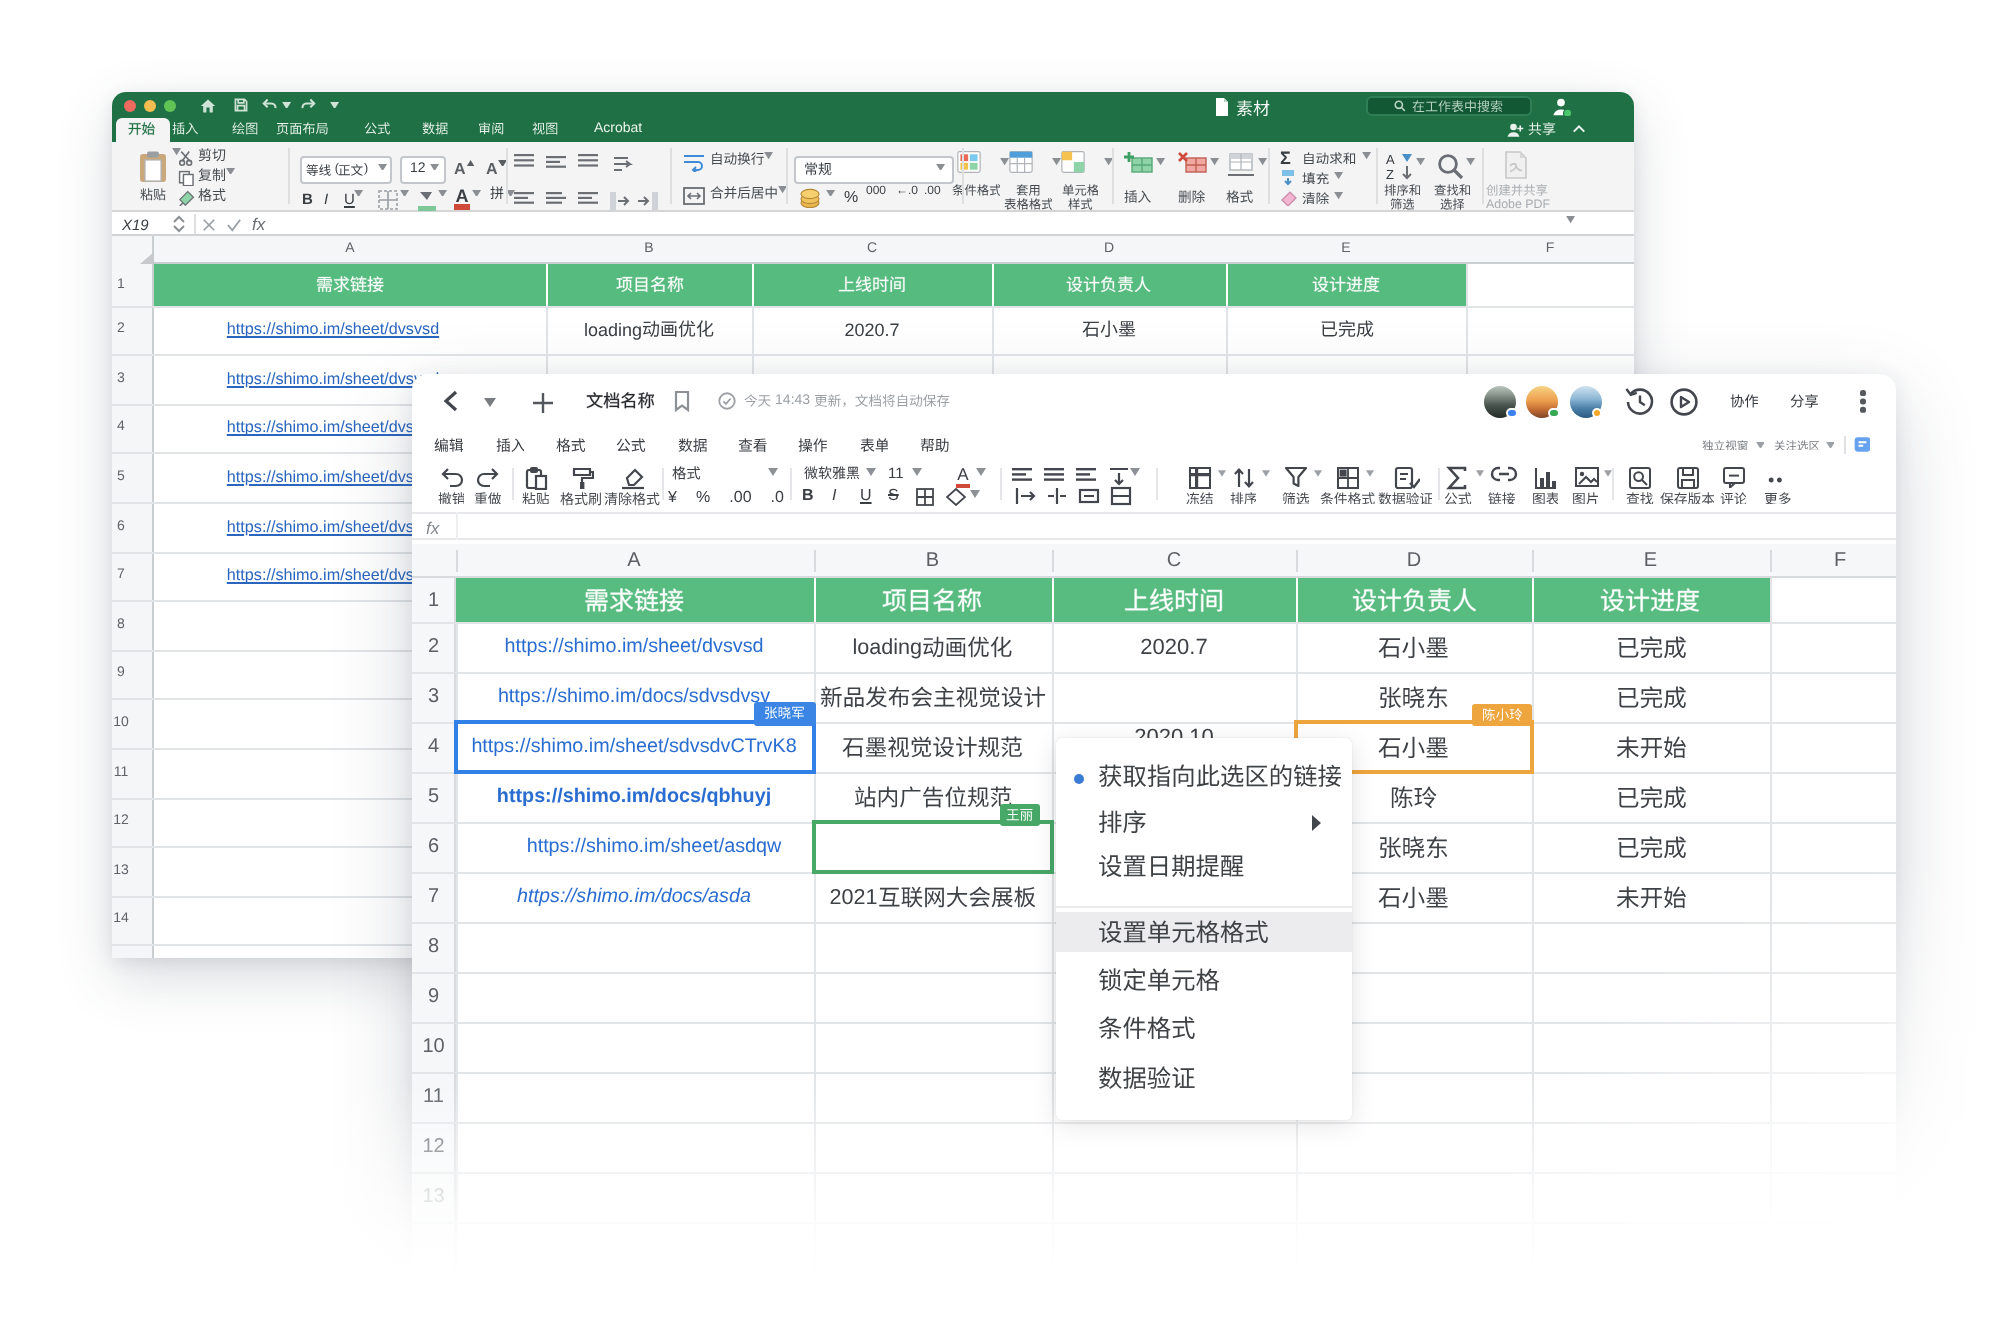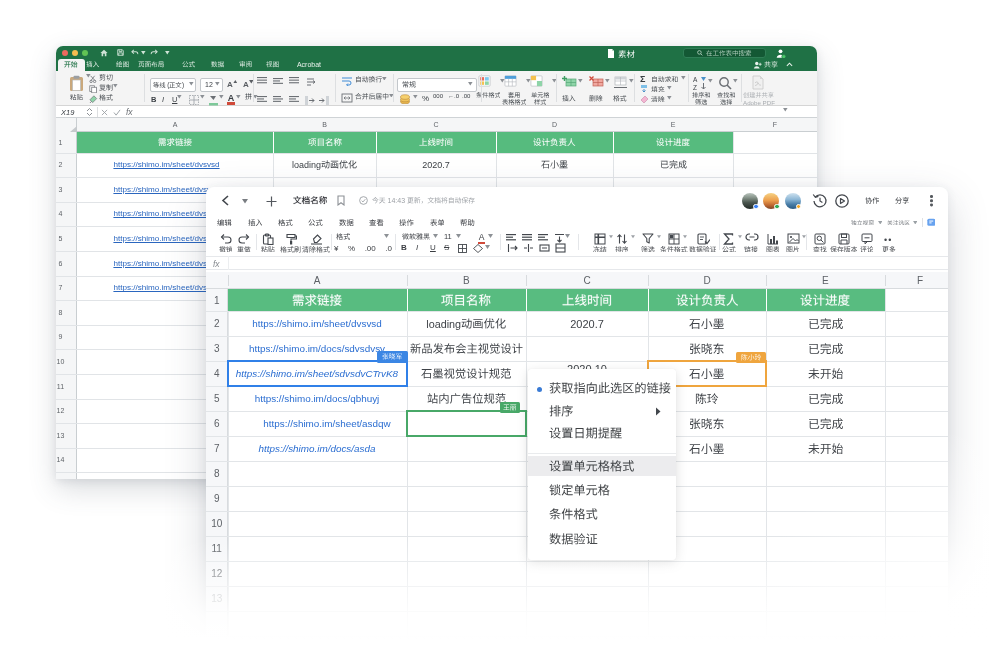--- a/index.html
+++ b/index.html
@@ -1669,21 +1669,21 @@
         </svg>
       </div>
       <div style="position:absolute;left:560px;top:149px;width:118.5px;height:25px;display:flex;align-items:center;justify-content:center;">
         <svg width="35.4" height="11.8" viewBox="0 0 3000 1000" style="fill:#3e4247;color:#3e4247;">
           <use href="#u5df2" x="0"></use>
           <use href="#u5b8c" x="1000"></use>
           <use href="#u6210" x="2000"></use>
         </svg>
       </div>
       <div style="position:absolute;left:21.5px;top:174px;width:179.0px;height:25px;display:flex;align-items:center;justify-content:center;">
-        <span style="font-size:9.9px;color:#2a6dd1;font-weight:500;font-style:italic;">https://shimo.im/sheet/sdvsdvCTrvK8</span>
+        <span style="font-size:9.9px;color:#2a6dd1;font-weight:500;">https://shimo.im/sheet/sdvsdvCTrvK8</span>
       </div>
       <div style="position:absolute;left:200.5px;top:174px;width:119.5px;height:25px;display:flex;align-items:center;justify-content:center;">
         <svg width="90.4" height="11.3" viewBox="0 0 8000 1000" style="fill:#3e4247;color:#3e4247;">
           <use href="#u77f3" x="0"></use>
           <use href="#u58a8" x="1000"></use>
           <use href="#u89c6" x="2000"></use>
           <use href="#u89c9" x="3000"></use>
           <use href="#u8bbe" x="4000"></use>
           <use href="#u8ba1" x="5000"></use>
           <use href="#u89c4" x="6000"></use>
@@ -1698,21 +1698,21 @@
         </svg>
       </div>
       <div style="position:absolute;left:560px;top:174px;width:118.5px;height:25px;display:flex;align-items:center;justify-content:center;">
         <svg width="35.4" height="11.8" viewBox="0 0 3000 1000" style="fill:#3e4247;color:#3e4247;">
           <use href="#u672a" x="0"></use>
           <use href="#u5f00" x="1000"></use>
           <use href="#u59cb" x="2000"></use>
         </svg>
       </div>
       <div style="position:absolute;left:21.5px;top:199px;width:179.0px;height:25px;display:flex;align-items:center;justify-content:center;">
-        <span style="font-size:9.9px;color:#2a6dd1;font-weight:400;">https://shimo.im/docs/qbhuyj</span>
+        <span style="font-size:9.9px;color:#2a6dd1;font-weight:700;">https://shimo.im/docs/qbhuyj</span>
       </div>
       <div style="position:absolute;left:200.5px;top:199px;width:119.5px;height:25px;display:flex;align-items:center;justify-content:center;">
         <svg width="79.1" height="11.3" viewBox="0 0 7000 1000" style="fill:#3e4247;color:#3e4247;">
           <use href="#u7ad9" x="0"></use>
           <use href="#u5185" x="1000"></use>
           <use href="#u5e7f" x="2000"></use>
           <use href="#u544a" x="3000"></use>
           <use href="#u4f4d" x="4000"></use>
           <use href="#u89c4" x="5000"></use>
           <use href="#u8303" x="6000"></use>
@@ -1743,20 +1743,32 @@
       </div>
       <div style="position:absolute;left:560px;top:224px;width:118.5px;height:25px;display:flex;align-items:center;justify-content:center;">
         <svg width="35.4" height="11.8" viewBox="0 0 3000 1000" style="fill:#3e4247;color:#3e4247;">
           <use href="#u5df2" x="0"></use>
           <use href="#u5b8c" x="1000"></use>
           <use href="#u6210" x="2000"></use>
         </svg>
       </div>
       <div style="position:absolute;left:21.5px;top:249px;width:179.0px;height:25px;display:flex;align-items:center;justify-content:center;">
         <span style="font-size:9.9px;color:#2a6dd1;font-weight:500;font-style:italic;">https://shimo.im/docs/asda</span>
+      </div>
+      <div style="position:absolute;left:200.5px;top:249px;width:119.5px;height:25px;display:flex;align-items:center;justify-content:center;">
+        <span style="font-size:10.8px;color:#3e4247;">2021</span>
+        <svg width="79.1" height="11.3" viewBox="0 0 7000 1000" style="fill:#3e4247;color:#3e4247;">
+          <use href="#u4e92" x="0"></use>
+          <use href="#u8054" x="1000"></use>
+          <use href="#u7f51" x="2000"></use>
+          <use href="#u5927" x="3000"></use>
+          <use href="#u4f1a" x="4000"></use>
+          <use href="#u5c55" x="5000"></use>
+          <use href="#u677f" x="6000"></use>
+        </svg>
       </div>
       <div style="position:absolute;left:442px;top:249px;width:118px;height:25px;display:flex;align-items:center;justify-content:center;">
         <svg width="35.4" height="11.8" viewBox="0 0 3000 1000" style="fill:#3e4247;color:#3e4247;">
           <use href="#u77f3" x="0"></use>
           <use href="#u5c0f" x="1000"></use>
           <use href="#u58a8" x="2000"></use>
         </svg>
       </div>
       <div style="position:absolute;left:560px;top:249px;width:118.5px;height:25px;display:flex;align-items:center;justify-content:center;">
         <svg width="35.4" height="11.8" viewBox="0 0 3000 1000" style="fill:#3e4247;color:#3e4247;">

